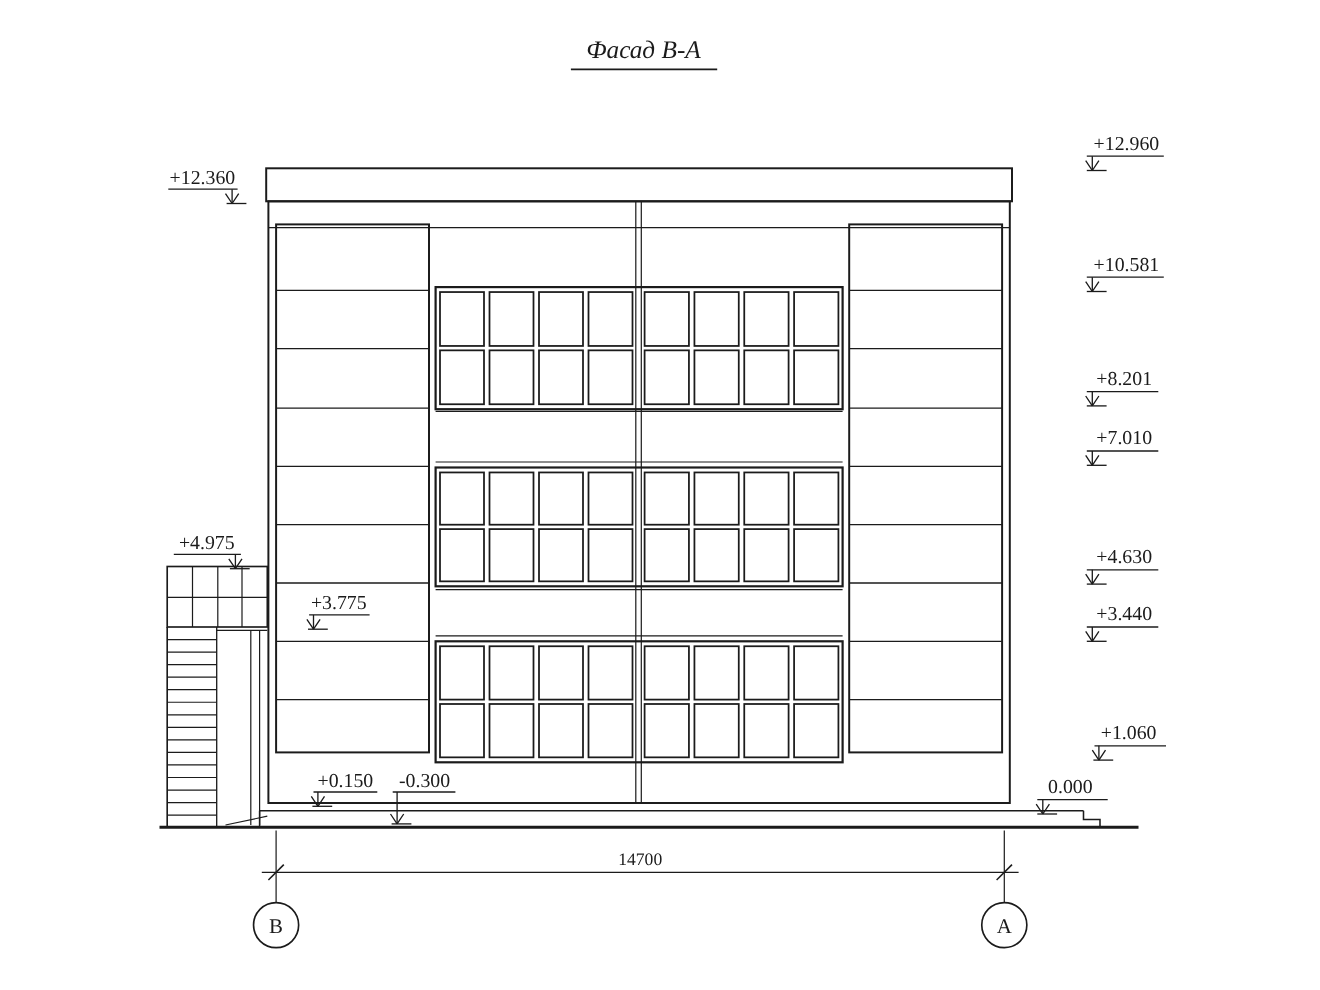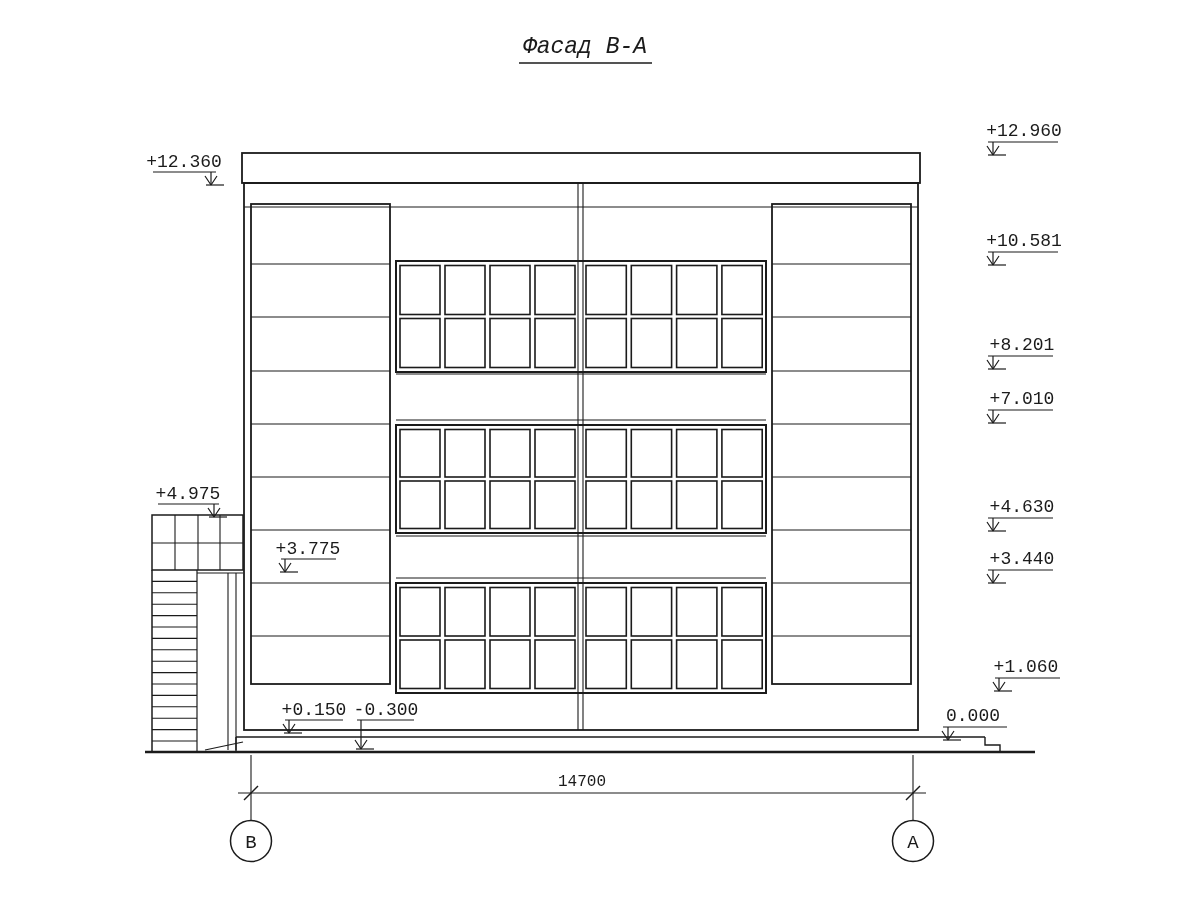--- a/index.html
+++ b/index.html
@@ -1,17 +1,17 @@
 <!DOCTYPE html>
 <html><head>
 <meta charset="utf-8">
 <style>
   html,body{margin:0;padding:0;background:#ffffff;}
   .page{position:relative;width:1200px;height:900px;background:#ffffff;overflow:hidden;
-        font-family:Liberation Mono, monospace;}
+        font-family:Liberation Serif, serif;}
   svg{position:absolute;left:0;top:0;}
   text{fill:#1b1b1b;}
   .lbl{font-size:18px;}
   .dim{font-size:16px;}
   .axis{font-size:19px;}
   .ttl{font-size:23px;font-style:italic;}
   line,rect,circle,path,polyline{stroke:#1b1b1b;fill:none;}
 </style>
 </head>
 <body>

